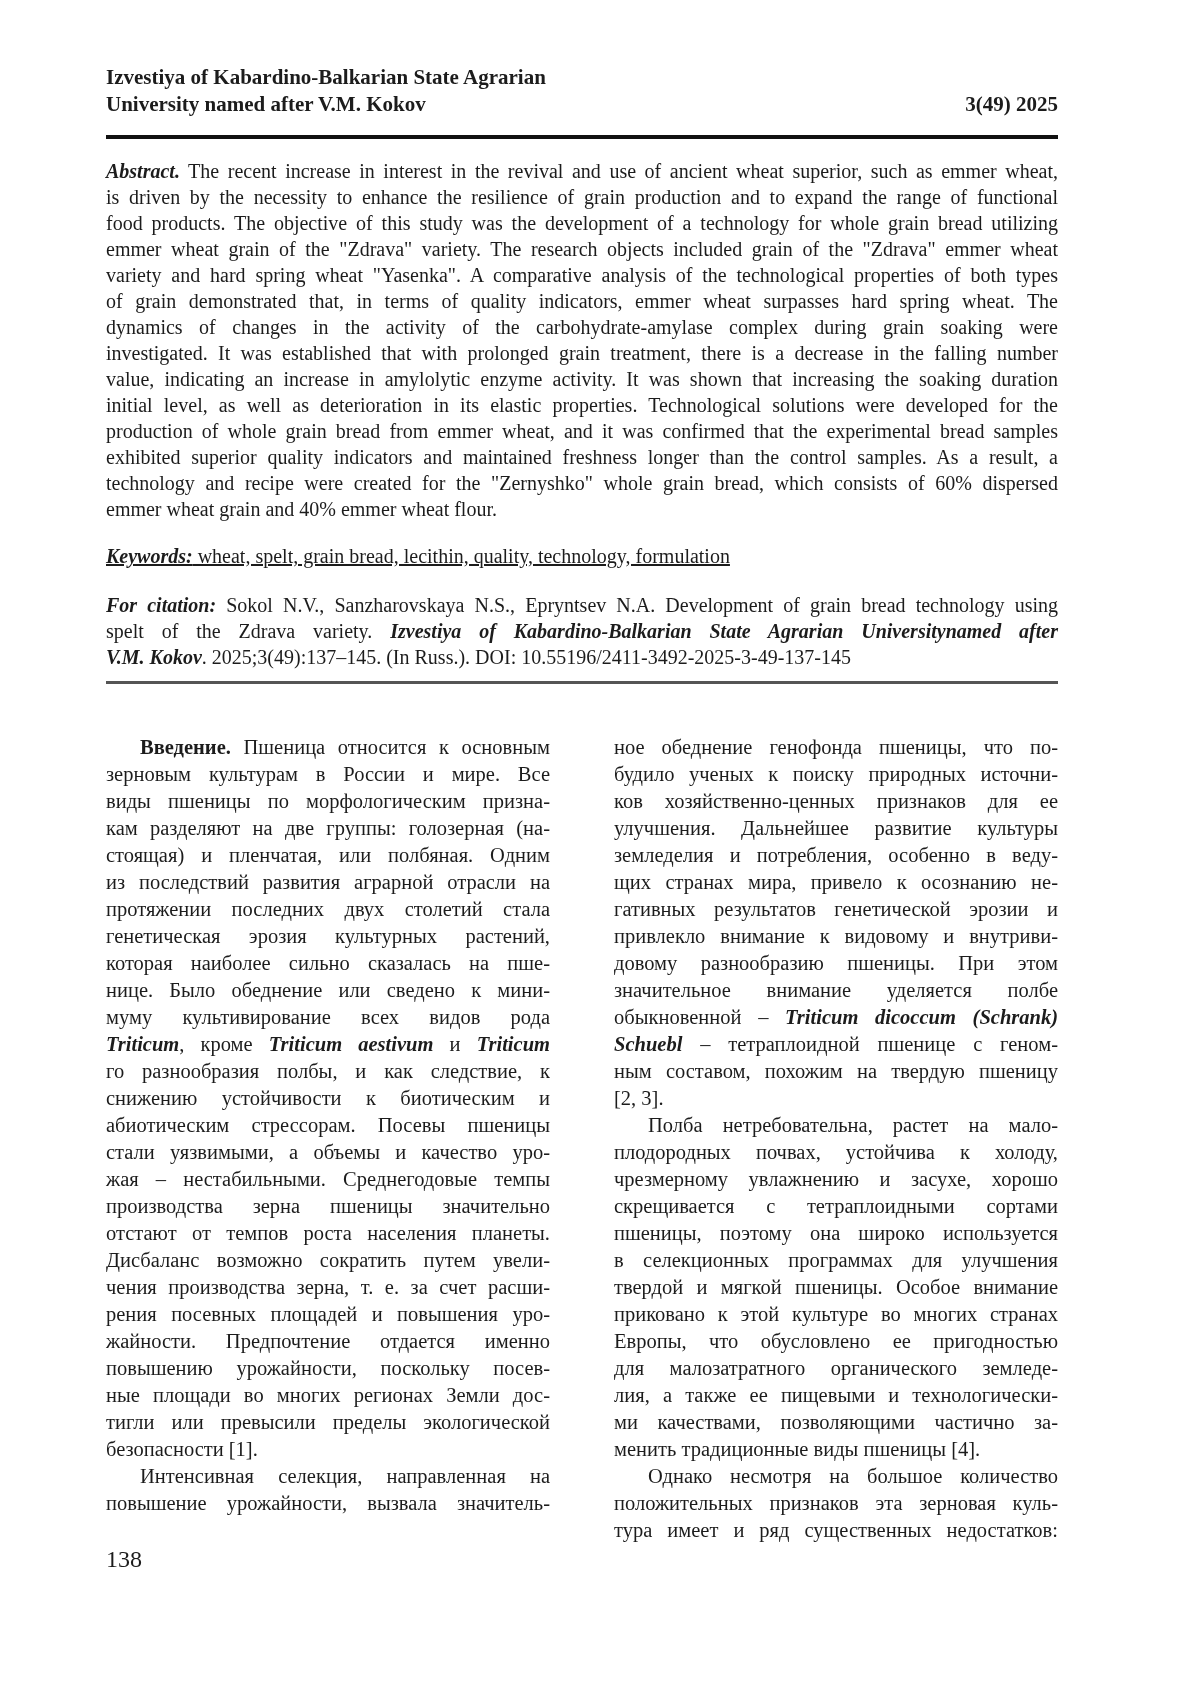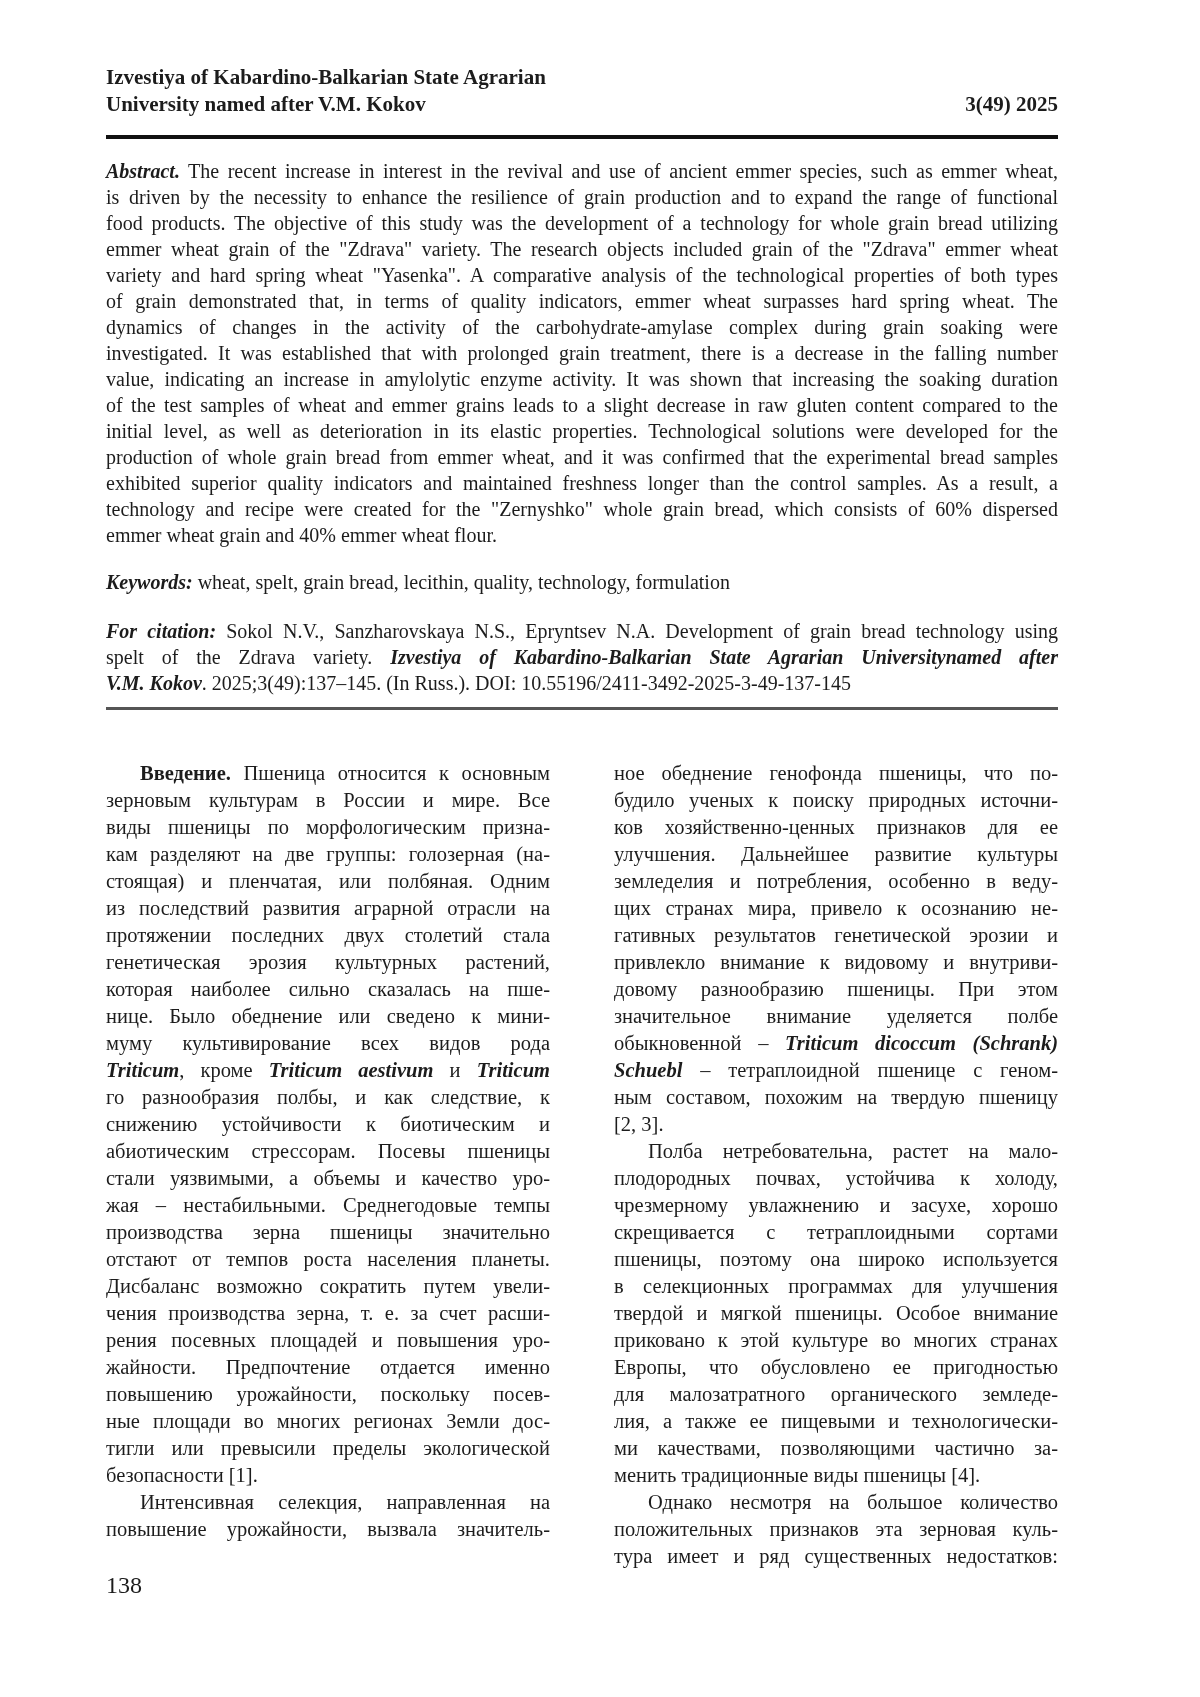--- a/index.html
+++ b/index.html
@@ -14,21 +14,21 @@
     overflow:hidden;
   }
   
   .jheader{font-size:21px;font-weight:bold;line-height:27px;}
   .h-row{display:flex;justify-content:space-between;align-items:baseline;gap:42px;}
   .rule-thick{height:4px;background:#111111;margin-top:17px;}
   .rule-thin{height:3px;background:#555555;margin-top:11px;}
   
   .front{font-size:20px;line-height:26px;}
   .abstract{margin-top:19px;}
-  .keywords{margin-top:21px;}
+  .keywords{margin-top:21px;text-decoration:underline;}
   .citation{margin-top:23px;}
   
   .columns{margin-top:50px;display:flex;}
   .col{width:456px;font-size:20.5px;line-height:27px;}
   .col-left{margin-right:64px;}
   
   .tline{text-align:justify;text-align-last:justify;}
   .tline.endline{text-align-last:left;}
   .tline.indent{text-indent:34px;}
   .st-b{font-weight:bold;}
@@ -45,30 +45,29 @@
   <header class="jheader">
     <div>Izvestiya of Kabardino-Balkarian State Agrarian</div>
     <div class="h-row">
       <div>University named after V.M. Kokov</div>
       <div>3(49) 2025</div>
     </div>
     <div class="rule-thick"></div>
   </header>
 
   <section class="front abstract">
-      <div class="tline"><span class="st-bi">Abstract.</span><span> The recent increase in interest in the revival and use of ancient emmer species, such as emmer wheat,</span></div>
+      <div class="tline"><span class="st-bi">Abstract.</span><span> The recent increase in interest in the revival and use of ancient wheat superior, such as emmer wheat,</span></div>
       <div class="tline"><span>is driven by the necessity to enhance the resilience of grain production and to expand the range of functional</span></div>
       <div class="tline"><span>food products. The objective of this study was the development of a technology for whole grain bread utilizing</span></div>
       <div class="tline"><span>emmer wheat grain of the "Zdrava" variety. The research objects included grain of the "Zdrava" emmer wheat</span></div>
       <div class="tline"><span>variety and hard spring wheat "Yasenka". A comparative analysis of the technological properties of both types</span></div>
       <div class="tline"><span>of grain demonstrated that, in terms of quality indicators, emmer wheat surpasses hard spring wheat. The</span></div>
       <div class="tline"><span>dynamics of changes in the activity of the carbohydrate-amylase complex during grain soaking were</span></div>
       <div class="tline"><span>investigated. It was established that with prolonged grain treatment, there is a decrease in the falling number</span></div>
       <div class="tline"><span>value, indicating an increase in amylolytic enzyme activity. It was shown that increasing the soaking duration</span></div>
-      <div class="tline"><span>of the test samples of wheat and emmer grains leads to a slight decrease in raw gluten content compared to the</span></div>
       <div class="tline"><span>initial level, as well as deterioration in its elastic properties. Technological solutions were developed for the</span></div>
       <div class="tline"><span>production of whole grain bread from emmer wheat, and it was confirmed that the experimental bread samples</span></div>
       <div class="tline"><span>exhibited superior quality indicators and maintained freshness longer than the control samples. As a result, a</span></div>
       <div class="tline"><span>technology and recipe were created for the "Zernyshko" whole grain bread, which consists of 60% dispersed</span></div>
       <div class="tline endline"><span>emmer wheat grain and 40% emmer wheat flour.</span></div>
     </section>
 
   <section class="front keywords">
       <div class="tline endline"><span class="st-bi">Keywords:</span><span> wheat, spelt, grain bread, lecithin, quality, technology, formulation</span></div>
     </section>

